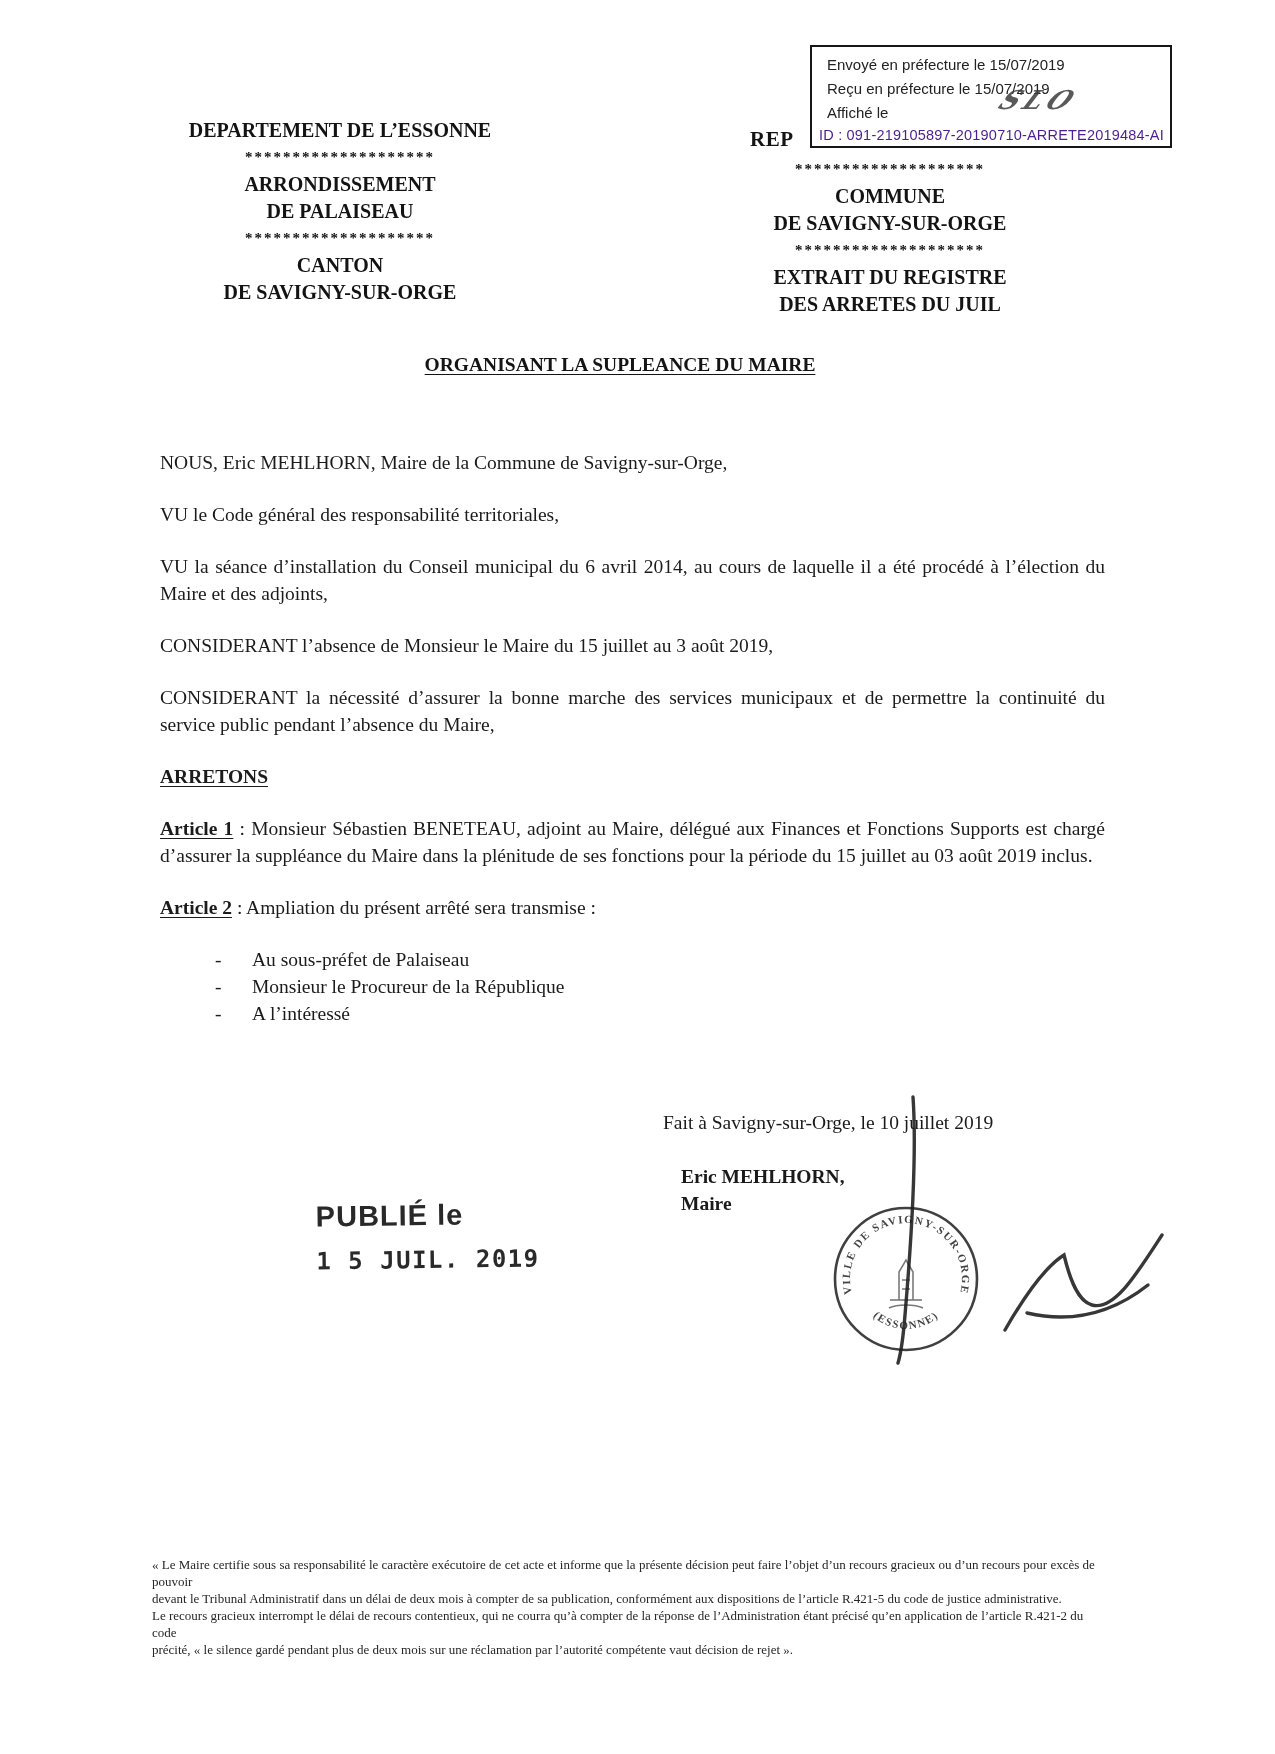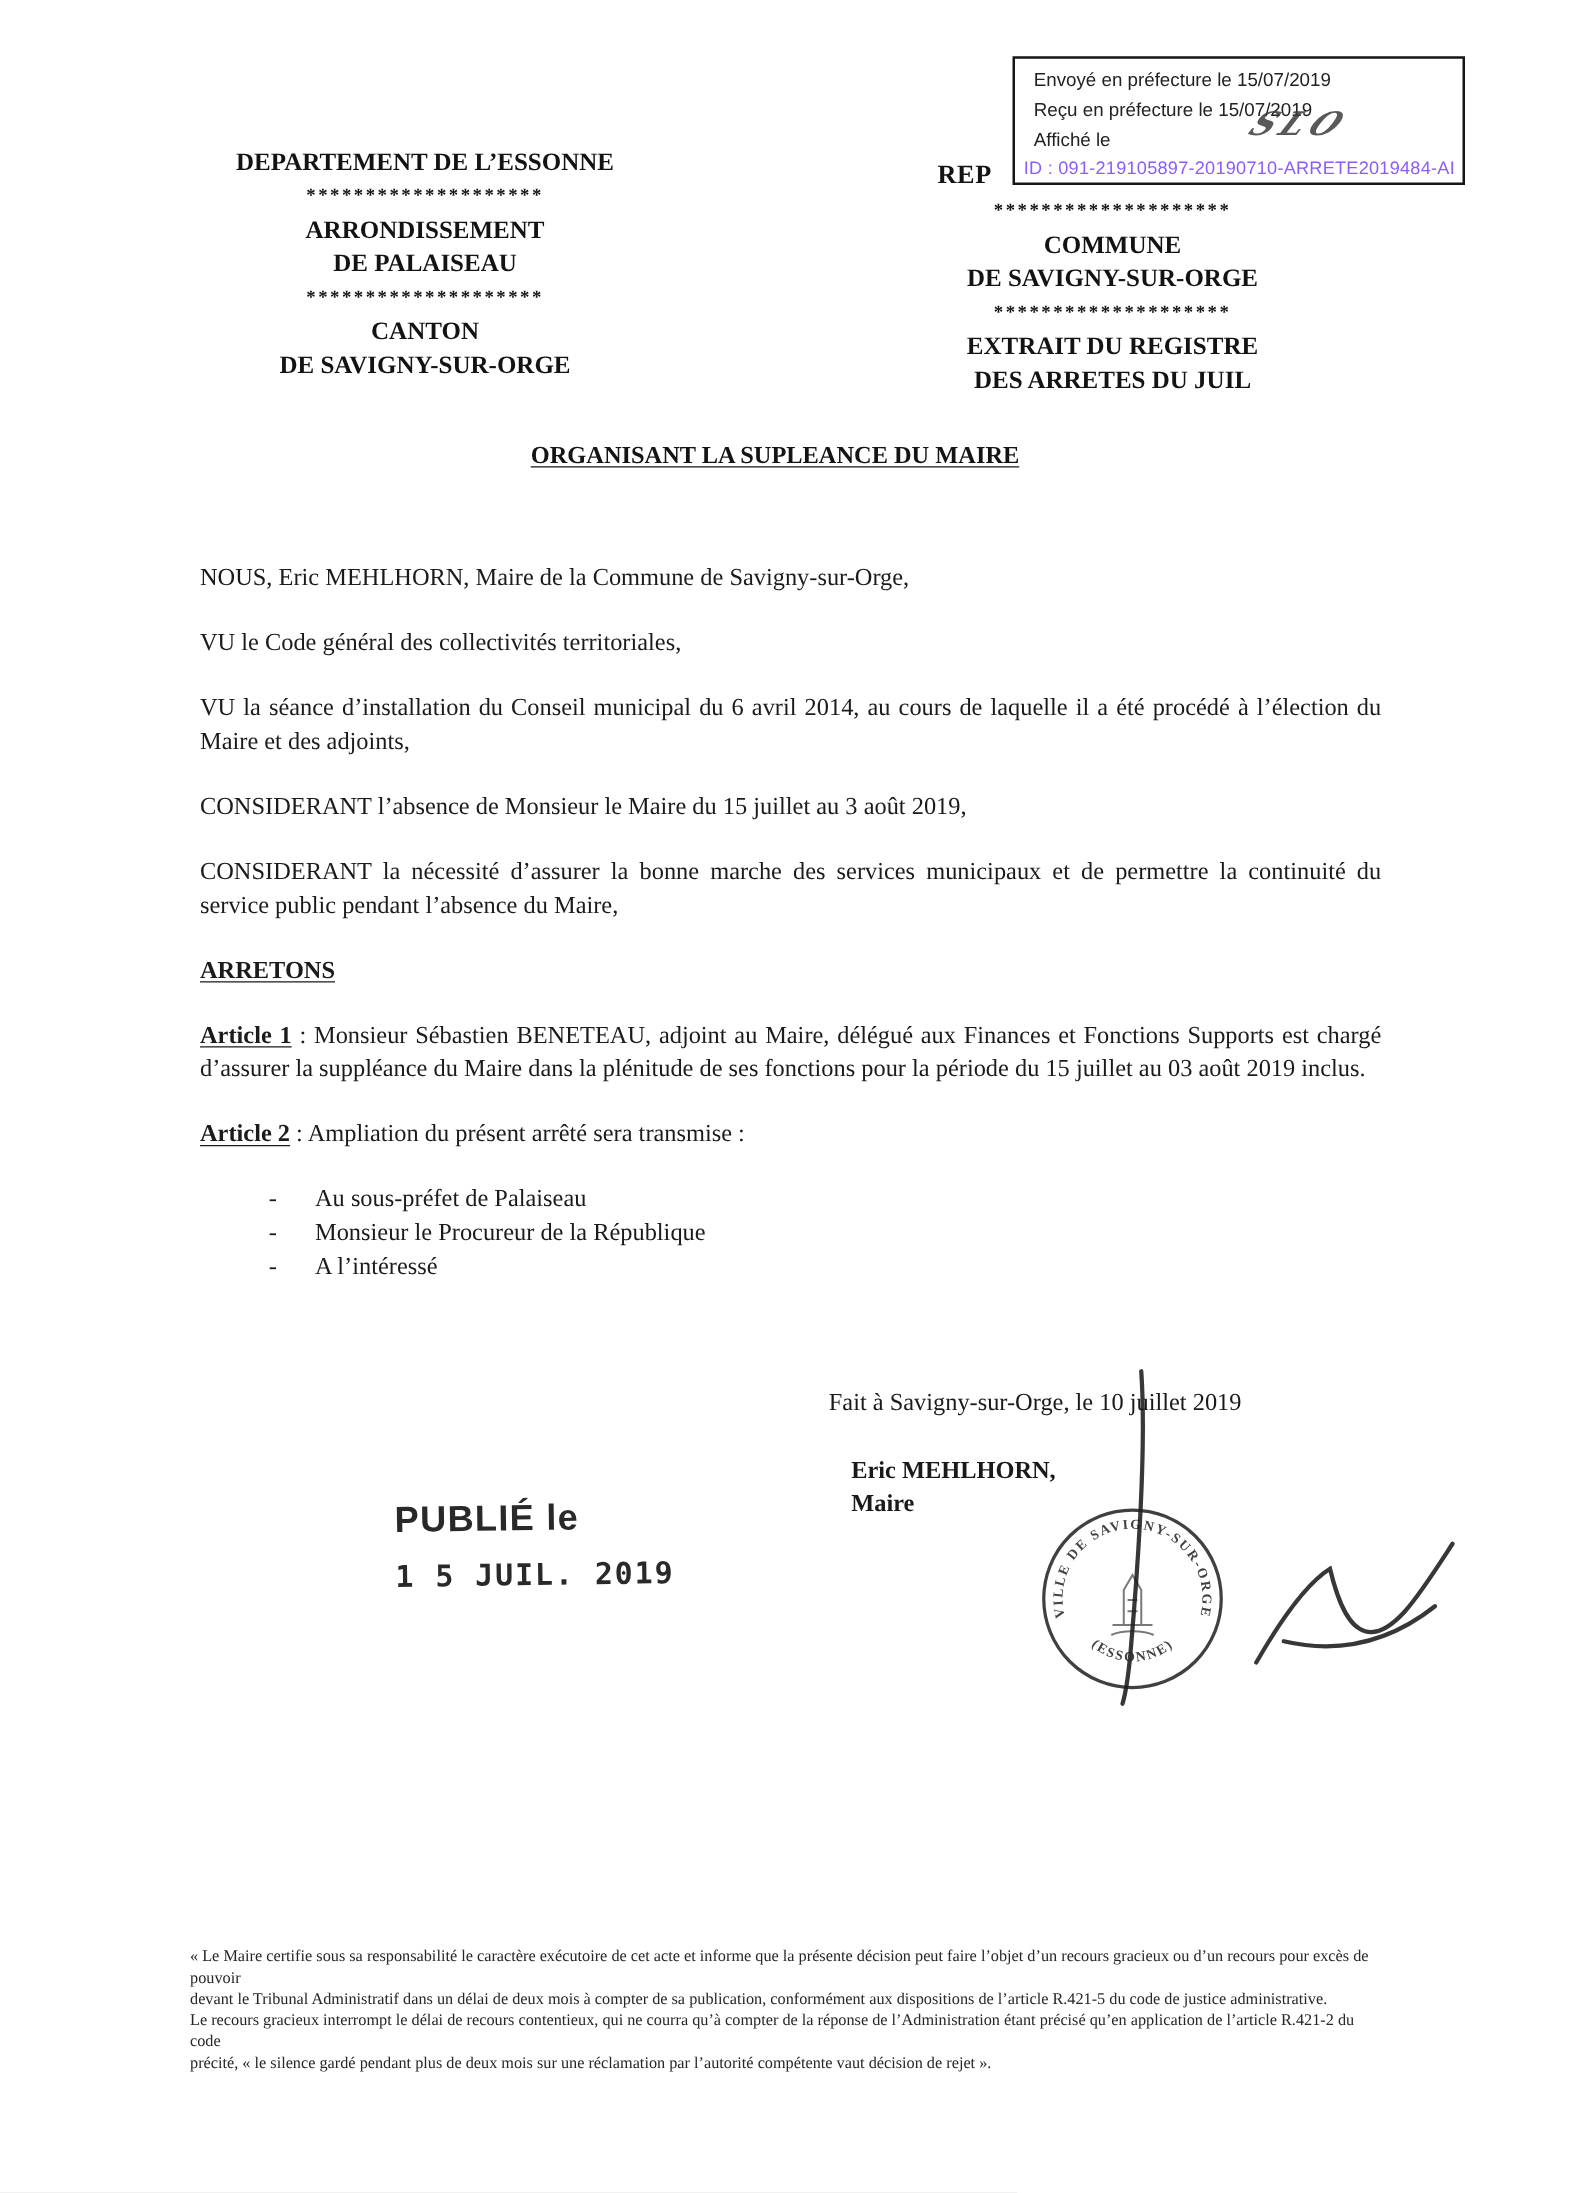--- a/index.html
+++ b/index.html
@@ -12,21 +12,21 @@
   
   .pref-box{
     position:absolute;left:810px;top:45px;width:362px;height:103px;
     border:2px solid #161616;background:#fff;box-sizing:border-box;
     padding:9px 0 0 15px;
     font-family:"Liberation Sans",sans-serif;font-size:15px;color:#222;
     z-index:3;
   }
   .pref-line{height:24px;white-space:nowrap;}
   .pref-id{
-    position:absolute;left:7px;bottom:3px;font-size:14.5px;color:#8b5cf6;
+    position:absolute;left:7px;bottom:3px;font-size:14.5px;color:#4c1d95;
     letter-spacing:.2px;white-space:nowrap;
   }
   .paraph{
     position:absolute;left:190px;top:38px;
     font-family:"DejaVu Serif",serif;font-style:italic;font-weight:bold;
     font-size:26px;color:#3d3d3d;letter-spacing:5px;
     transform:skewX(-30deg);opacity:.85;white-space:nowrap;
   }
 
   
@@ -102,21 +102,21 @@
     <div>EXTRAIT DU REGISTRE</div>
     <div>DES ARRETES DU JUIL</div>
   </div>
 
   <div class="title">
     <div><span class="u">ORGANISANT LA SUPLEANCE DU MAIRE</span></div>
   </div>
 
   <div class="body-text">
     <p>NOUS, Eric MEHLHORN, Maire de la Commune de Savigny-sur-Orge,</p>
-    <p>VU le Code général des collectivités territoriales,</p>
+    <p>VU le Code général des responsabilité territoriales,</p>
     <p>VU la séance d’installation du Conseil municipal du 6 avril 2014, au cours de laquelle il a été procédé à l’élection du Maire et des adjoints,</p>
     <p>CONSIDERANT l’absence de Monsieur le Maire du 15 juillet au 3 août 2019,</p>
     <p>CONSIDERANT la nécessité d’assurer la bonne marche des services municipaux et de permettre la continuité du service public pendant l’absence du Maire,</p>
     <p><span class="arretons">ARRETONS</span></p>
     <p><span class="art-label">Article 1</span><span> : </span><span>Monsieur Sébastien BENETEAU, adjoint au Maire, délégué aux Finances et Fonctions Supports est chargé d’assurer la suppléance du Maire dans la plénitude de ses fonctions pour la période du 15 juillet au 03 août 2019 inclus.</span></p>
     <p><span class="art-label">Article 2</span><span> : </span><span>Ampliation du présent arrêté sera transmise :</span></p>
     <div class="dash-list">
       <div class="li"><span class="dash">-</span><span>Au sous-préfet de Palaiseau</span></div>
       <div class="li"><span class="dash">-</span><span>Monsieur le Procureur de la République</span></div>
       <div class="li"><span class="dash">-</span><span>A l’intéressé</span></div>

